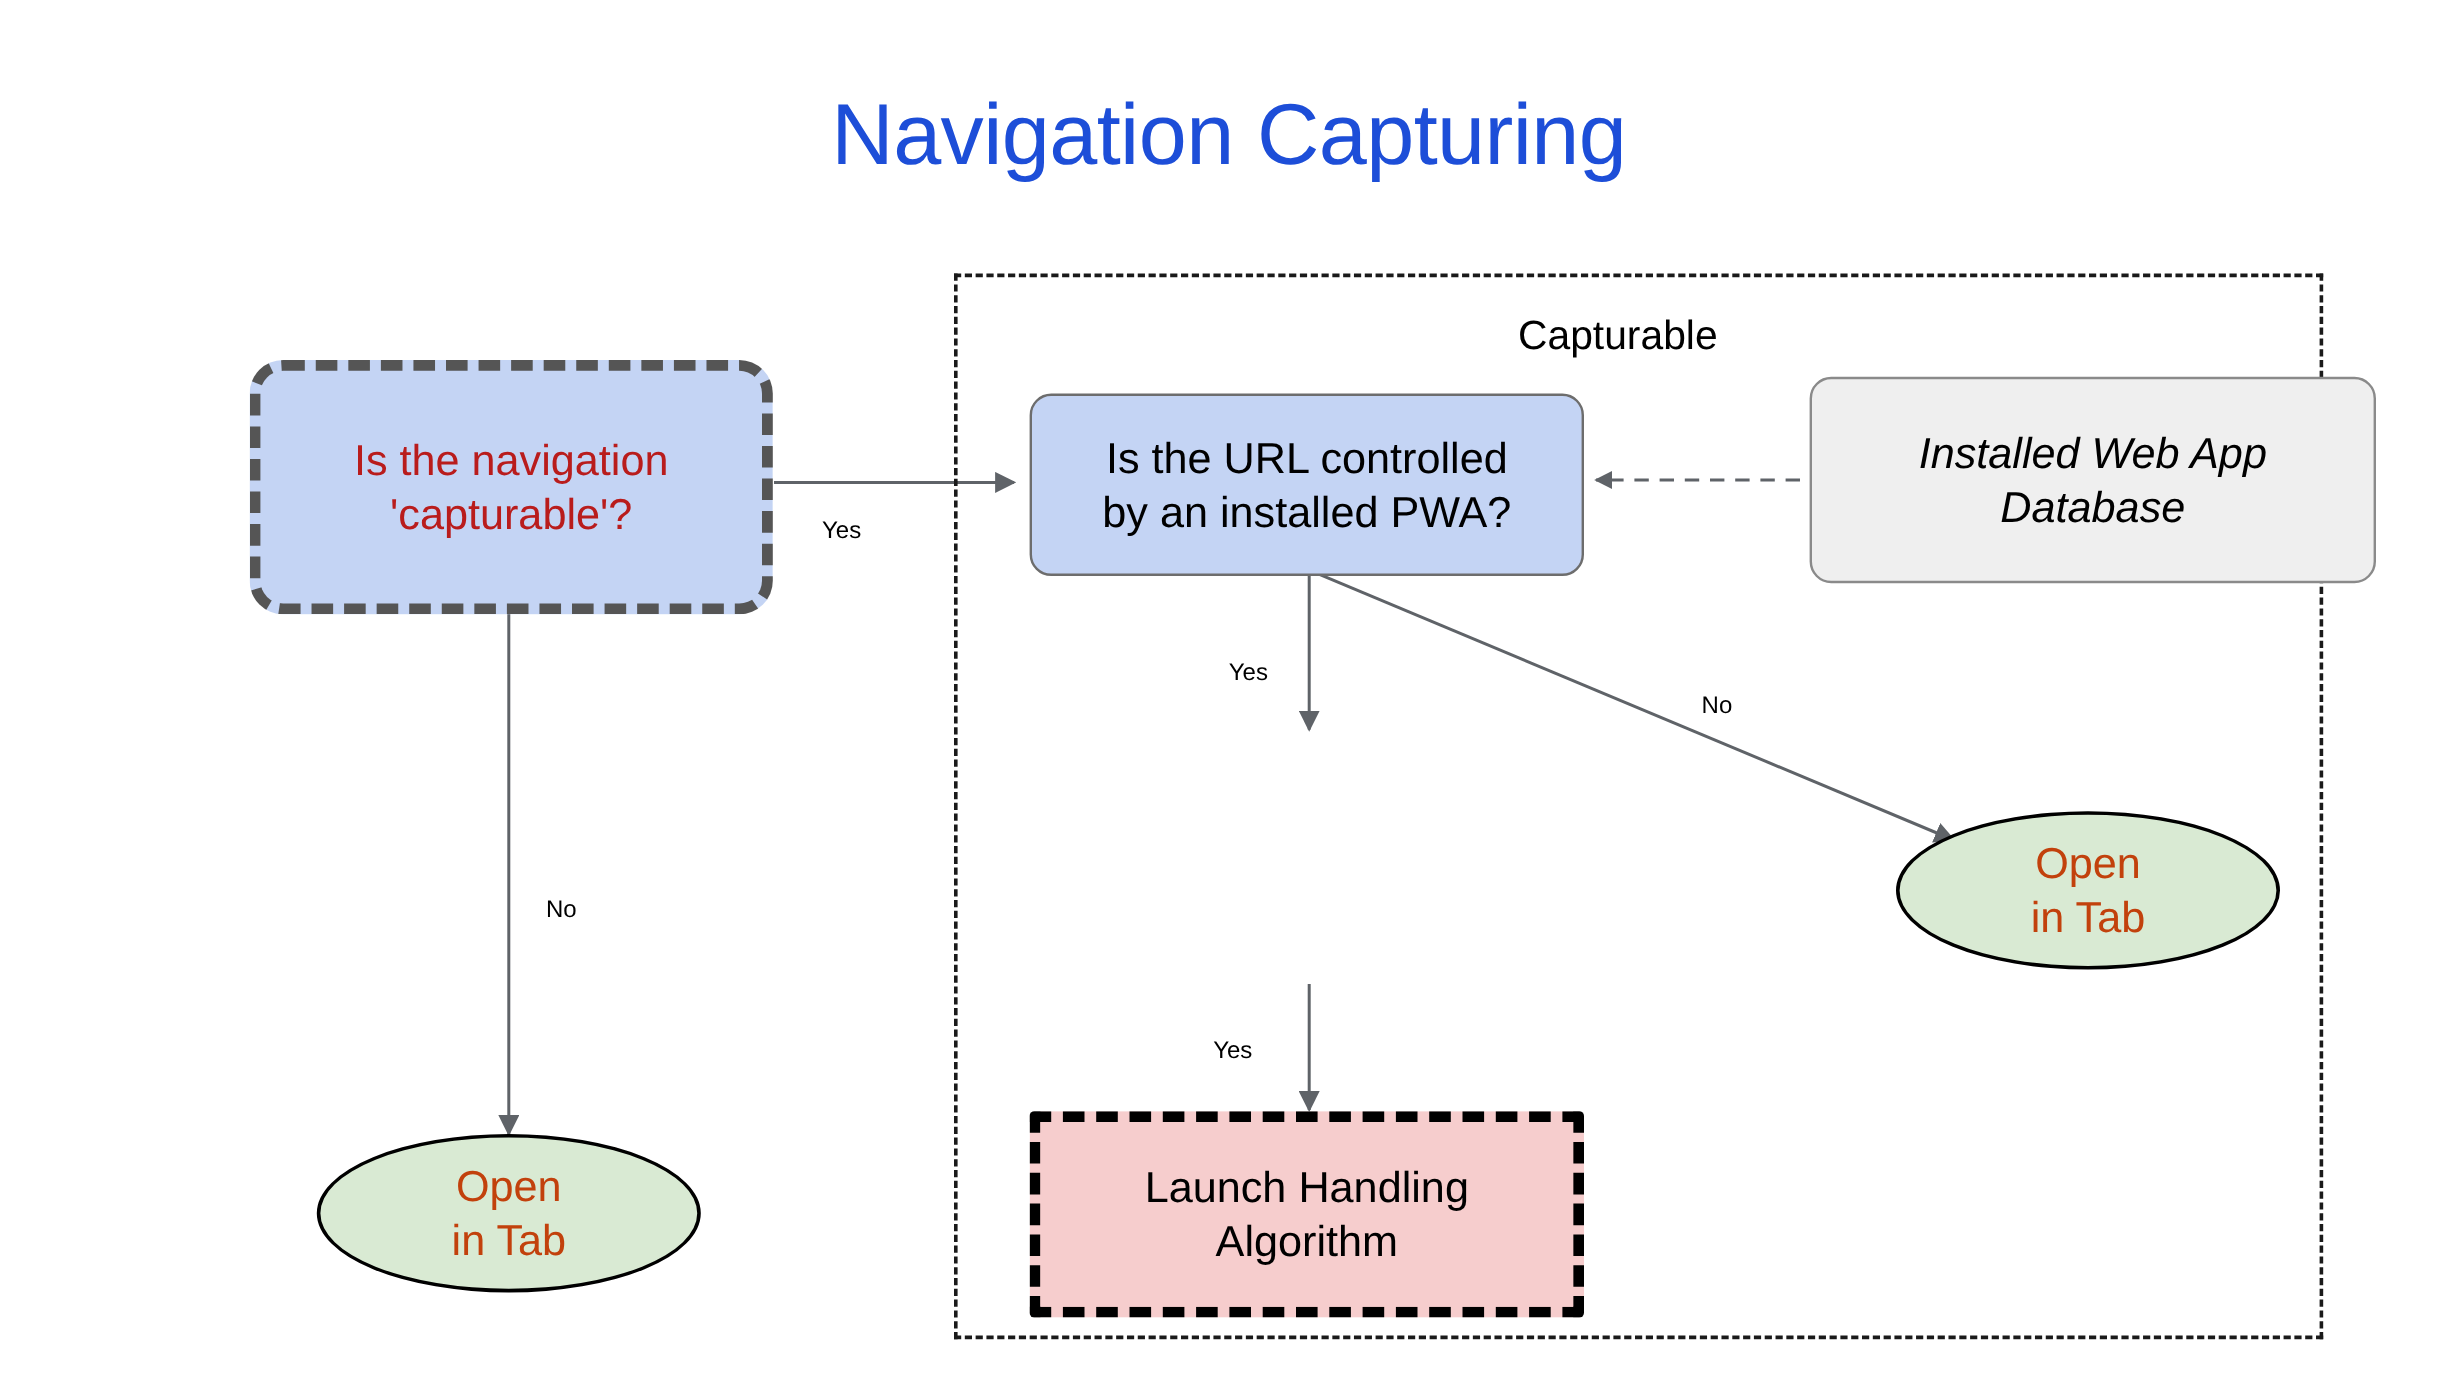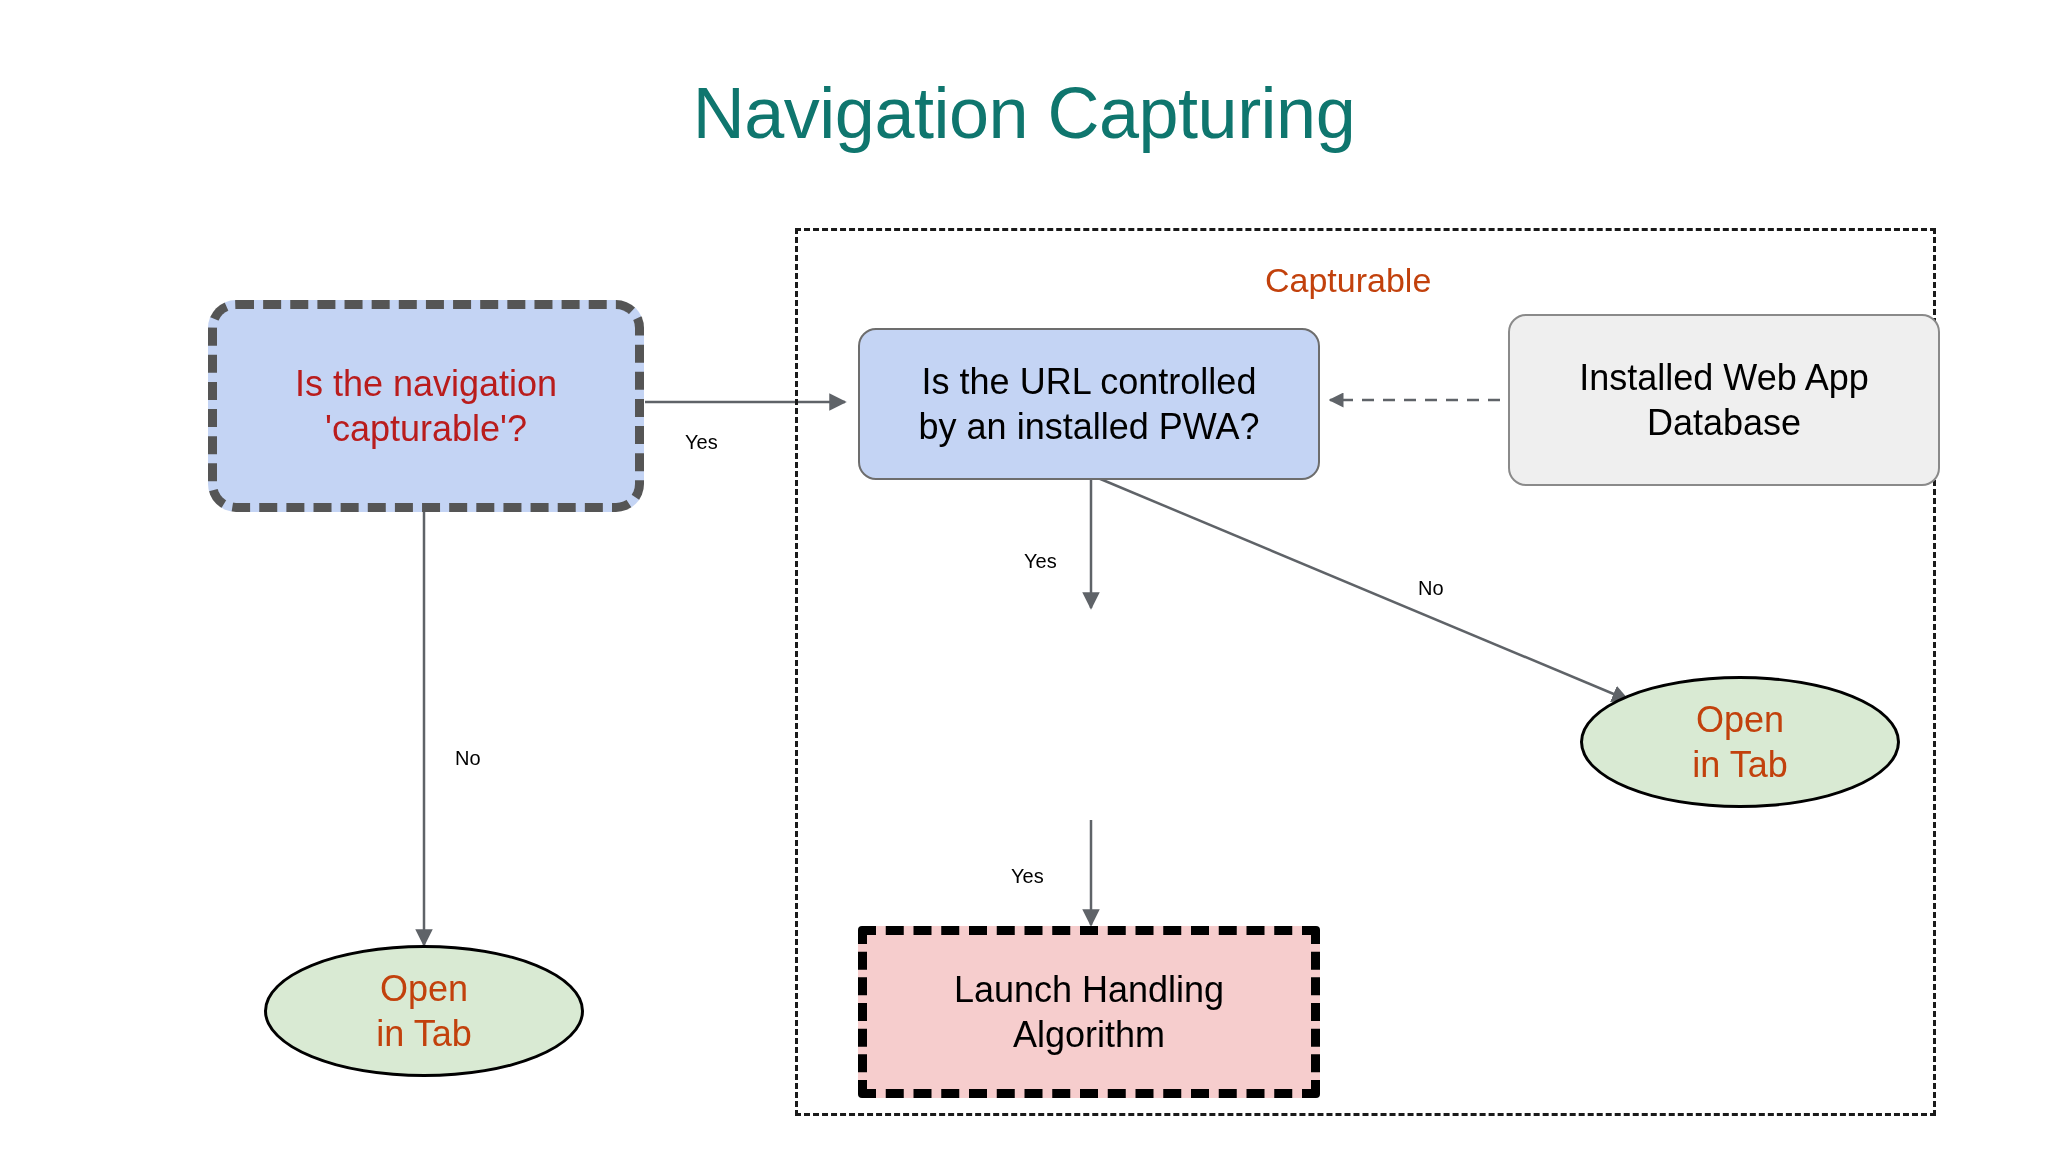--- a/index.html
+++ b/index.html
@@ -23,21 +23,21 @@
   
   .diagram-title {
     position: absolute;
     left: 0;
     top: 74px;
     width: 2048px;
     text-align: center;
     font-size: 72px;
     font-weight: 400;
     letter-spacing: -0.5px;
-    color: #0f766e;
+    color: #1d4ed8;
     line-height: 1.1;
     white-space: nowrap;
   }
 
   
   #edges {
     position: absolute;
     left: 0;
     top: 0;
     width: 2048px;
@@ -48,21 +48,21 @@
   
   .group-box {
     position: absolute;
     box-sizing: border-box;
     border: 3px dashed #1a1a1a;
     background: transparent;
   }
   .group-label {
     position: absolute;
     font-size: 34px;
-    color: #c2410c;
+    color: #000000;
     white-space: nowrap;
     line-height: 1.2;
     text-align: right;
   }
 
   
   .node {
     position: absolute;
     box-sizing: border-box;
     display: flex;
@@ -156,21 +156,21 @@
 
   <div class="group-box" style="left:795px; top:228px; width:1141px; height:888px;"></div>
   <div class="group-label" style="left:1265px; top:260px;">Capturable</div>
 
   <div class="node node-blue-dashed" style="left:208px; top:300px; width:436px; height:212px;">Is the navigation
 'capturable'?</div>
 
   <div class="node node-rect node-blue" style="left:858px; top:328px; width:462px; height:152px;">Is the URL controlled
 by an installed PWA?</div>
 
-  <div class="node node-rect node-gray" style="left:1508px; top:314px; width:432px; height:172px;">Installed Web App
+  <div class="node node-rect node-gray" style="left:1508px; top:314px; width:472px; height:172px;font-style:italic;">Installed Web App
 Database</div>
 
 
   <div class="node node-pink-dashed" style="left:858px; top:926px; width:462px; height:172px;">Launch Handling
 Algorithm</div>
 
   <div class="node node-ellipse" style="left:264px; top:945px; width:320px; height:132px;">Open
 in Tab</div>
 
   <div class="node node-ellipse" style="left:1580px; top:676px; width:320px; height:132px;">Open

